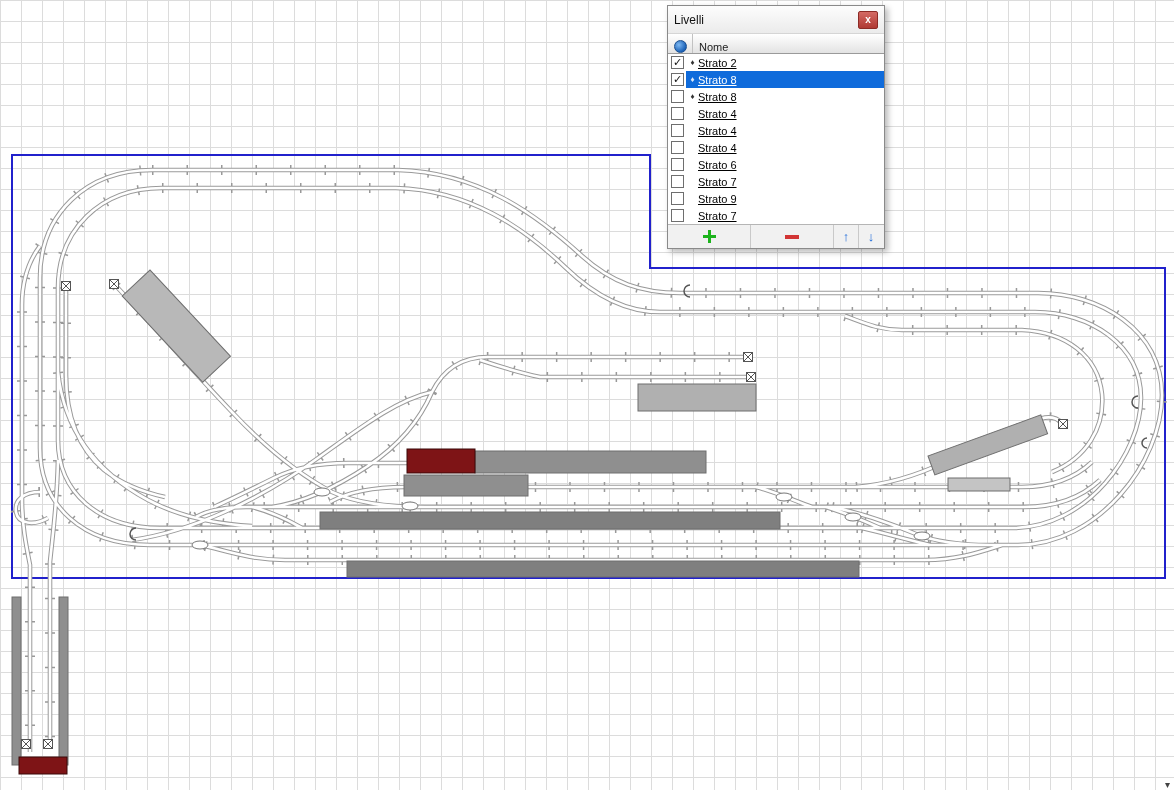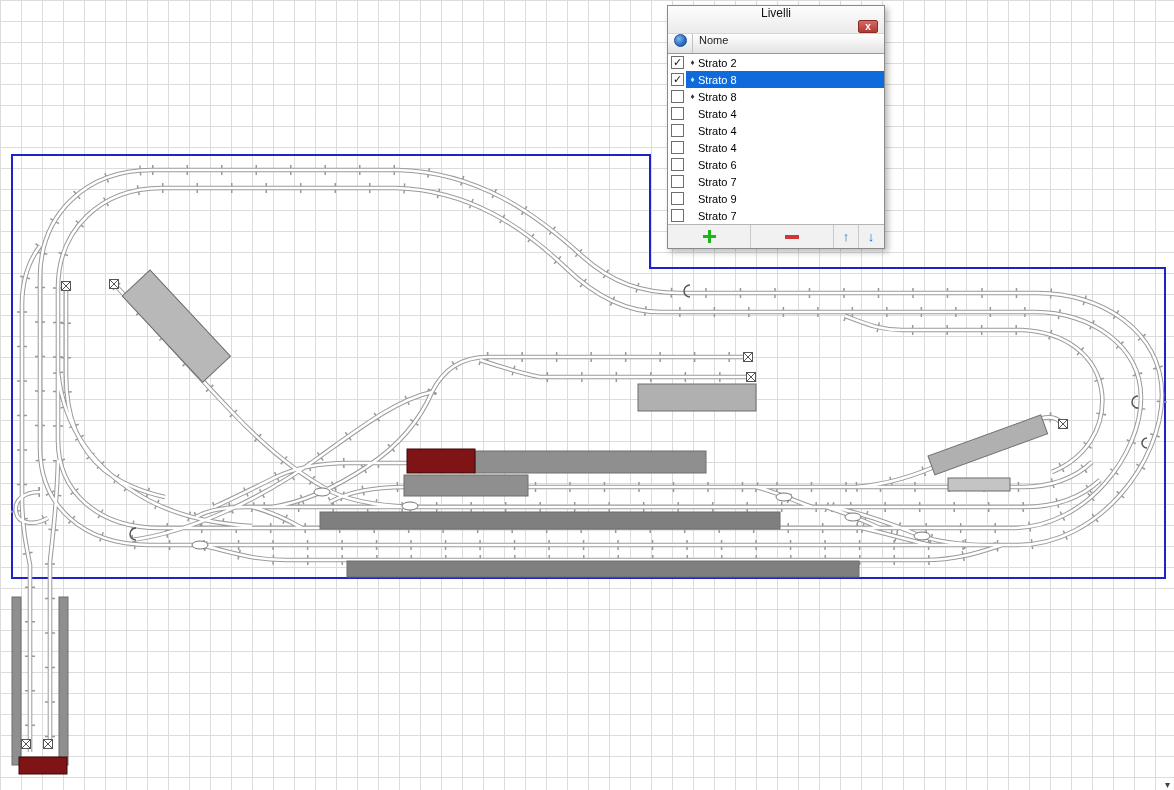--- a/index.html
+++ b/index.html
@@ -17,49 +17,49 @@
   
   .panel{
     position:absolute; left:667px; top:5px; width:216px;
     background:#f2f2f2; border:1px solid #8a8a8a;
     box-shadow:3px 3px 6px rgba(0,0,0,0.28);
     font-family:"Liberation Sans", sans-serif;
   }
   .titlebar{
     height:27px; display:flex; align-items:center; padding:0 6px;
     background:linear-gradient(#fdfdfd,#ebebeb); border-bottom:1px solid #d5d5d5;
-    font-size:12px; color:#111;flex-direction:column;
+    font-size:12px; color:#111;
   }
   .closebtn{
     margin-left:auto; width:18px; height:16px;
     background:linear-gradient(#d46a64,#b03a34); border:1px solid #8c2b26; border-radius:2px;
     color:#fff; font-size:10px; font-weight:bold;
     display:flex; align-items:center; justify-content:center; line-height:1; cursor:default;
   }
   .colheader{
-    height:19px; display:flex; align-items:flex-start;
+    height:19px; display:flex; align-items:flex-end;
     background:linear-gradient(#ffffff,#e3e3e3); border-bottom:1px solid #9a9a9a;
     font-size:11px; color:#222;
   }
   .eye{
     width:11px; height:11px; border-radius:50%;
     background:radial-gradient(circle at 35% 35%, #7db8f2, #1c62b8 70%);
     border:1px solid #1b4f8f; margin:0 5px 0 6px;
   }
   .hsep{width:1px; height:100%; background:#c2c2c2; margin-right:6px;}
   .rows{background:#fff;}
   .row{display:flex; align-items:center; height:17px; font-size:11px; color:#000; padding-left:3px;}
   .cb{
     width:13px; height:13px; box-sizing:border-box; border:1px solid #6e6e6e; background:#fff;
     display:flex; align-items:center; justify-content:center;
     font-size:11px; line-height:1; color:#111; margin-right:2px; flex:none;
   }
   .rowbody{flex:1; display:flex; align-items:center; height:100%; padding-left:2px; min-width:0;}
   .bullet{width:9px; font-size:8px; color:#333; text-align:center; flex:none;}
-  .lbl{padding-left:1px; white-space:nowrap;}
+  .lbl{padding-left:1px; white-space:nowrap;text-decoration:underline;}
   .row.sel .rowbody{background:#0f6bdb; color:#fff;}
   .row.sel .bullet{color:#dce8f8;}
   .toolbar{display:flex; height:23px; border-top:1px solid #b5b5b5; background:#f1f1f1;}
   .tbtn{display:flex; align-items:center; justify-content:center; border-right:1px solid #c9c9c9; cursor:default;}
   .tbtn.wide{width:82px;}
   .tbtn.narrow{width:24px;}
   .tbtn:last-child{border-right:none;}
   .plusglyph{position:relative; width:13px; height:13px;}
   .plusglyph::before,.plusglyph::after{content:""; position:absolute; background:#1db41d;}
   .plusglyph::before{left:5px; top:0; width:3px; height:13px;}

